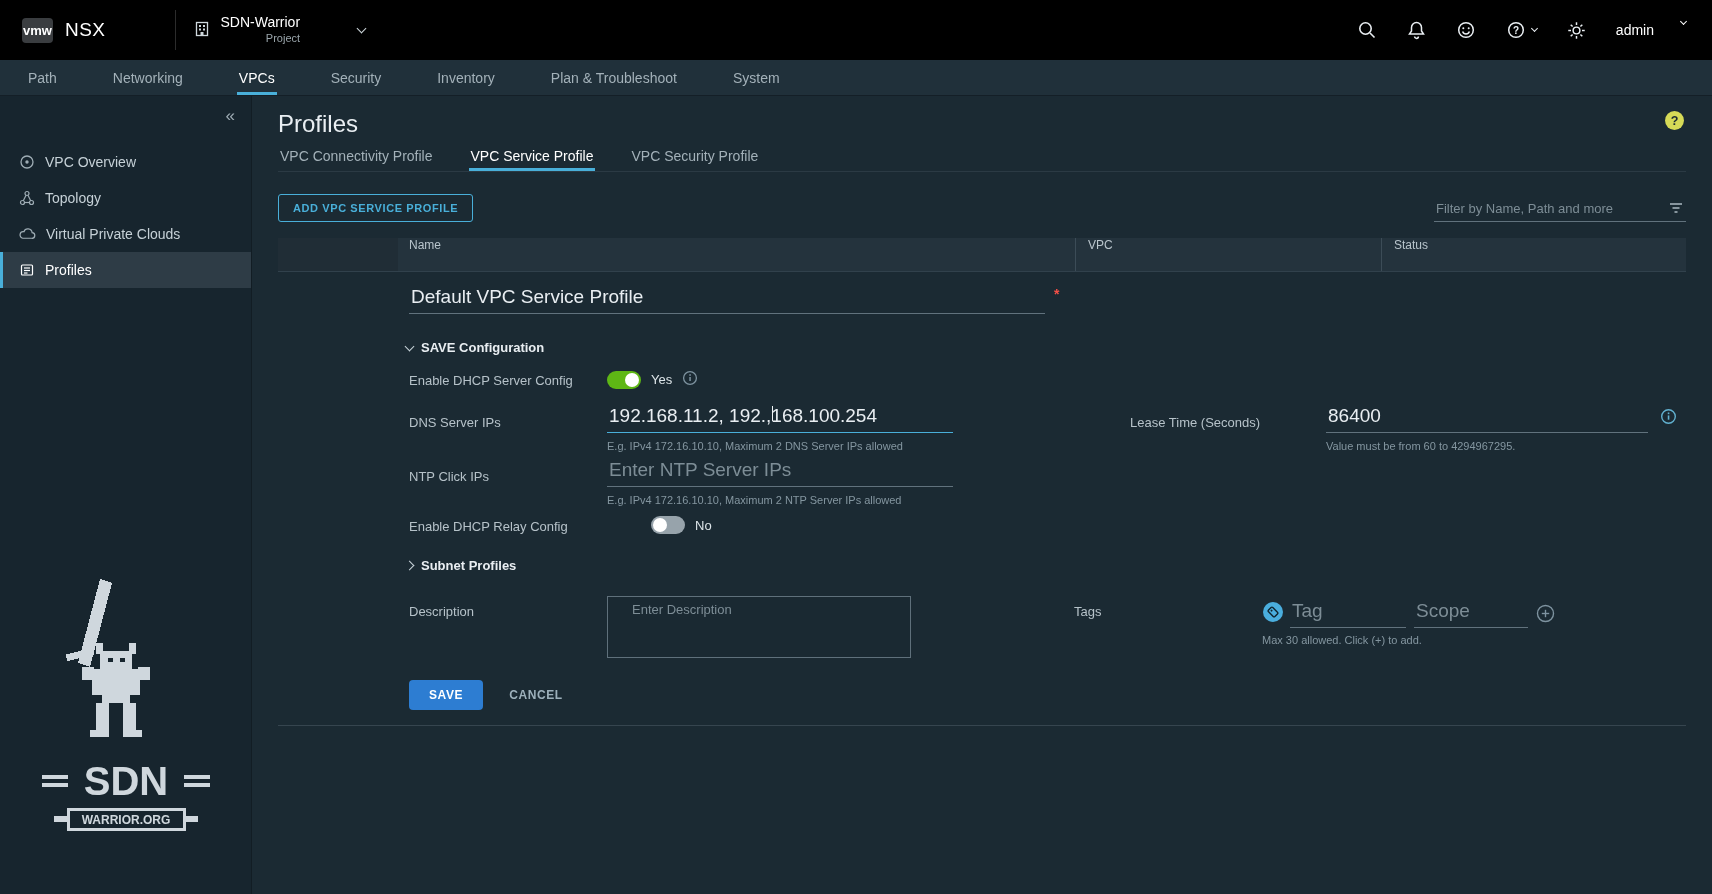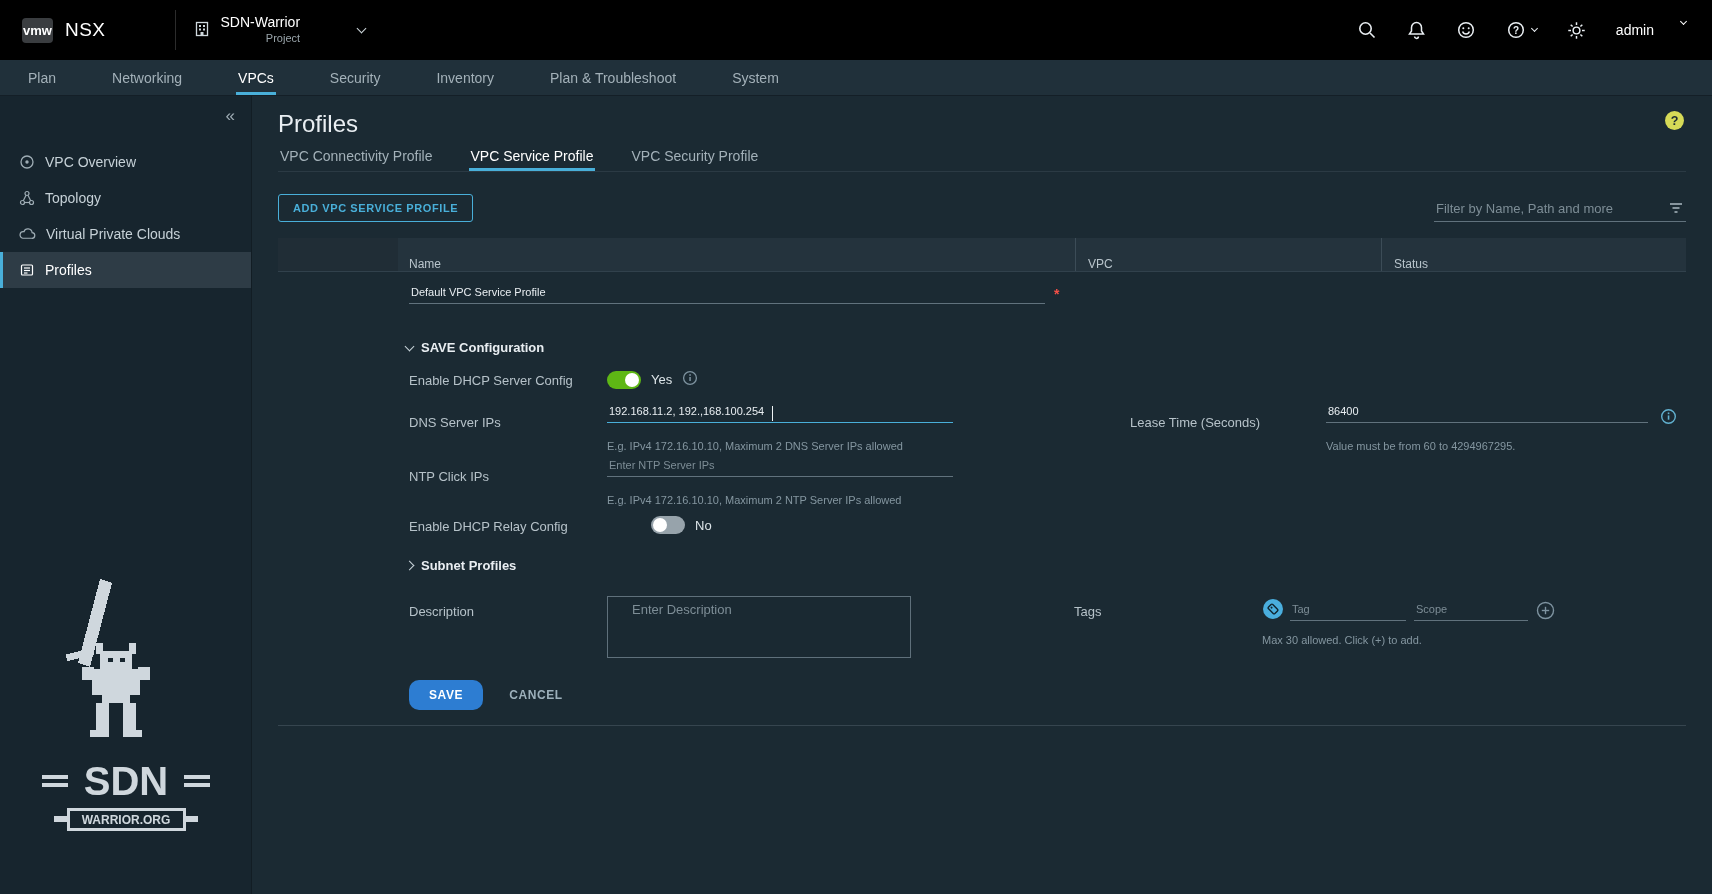--- a/index.html
+++ b/index.html
@@ -51,28 +51,28 @@
   .tab{color:var(--txt2);font-size:14px;cursor:pointer;padding:4px 2px 8px;border-bottom:3px solid transparent;}
   .tab.active{color:#fff;border-bottom-color:var(--accent);}
   .toolbar{display:flex;justify-content:space-between;align-items:flex-end;margin:20px 26px 0;height:30px;}
   .add-btn{background:transparent;border:1px solid var(--accent);color:var(--accent);font-size:11px;font-weight:bold;letter-spacing:.6px;padding:7px 14px;border-radius:3px;cursor:pointer;}
   .filter-box{position:relative;width:252px;}
   .filter-input{width:100%;background:transparent;border:none;border-bottom:1px solid var(--underline);color:var(--txt);font-size:13px;padding:3px 22px 5px 2px;outline:none;}
   .filter-input::placeholder{color:#7d8d96;}
   .filter-icon{position:absolute;right:2px;top:3px;cursor:pointer;}
 
   .table-header{margin:16px 26px 0;height:34px;background:var(--headerrow);display:grid;grid-template-columns:797px 306px 1fr;align-items:center;border-bottom:1px solid #31414c;font-size:12px;color:#b9c5cc;}
-  .th{height:100%;display:flex;align-items:flex-end;}
+  .th{height:100%;display:flex;align-items:flex-start;}
   .th.name{padding-left:131px;position:relative;}
   .th-gutter{position:absolute;left:0;top:0;width:120px;height:100%;background:rgba(0,0,0,.10);}
   .th.vpc,.th.status{border-left:1px solid #3c4c57;padding-left:12px;}
 
   .form-area{margin:0 26px;position:relative;height:454px;border-bottom:1px solid var(--line);}
   .abs{position:absolute;}
-  .u-input{background:transparent;border:none;border-bottom:1px solid var(--underline);color:var(--txt);font-size:11px;padding:2px 2px 5px;outline:none;}
+  .u-input{background:transparent;border:none;border-bottom:1px solid var(--underline);color:var(--txt);font-size:19px;padding:2px 2px 5px;outline:none;}
   .u-input::placeholder{color:#7d8d96;}
   .u-input.focused{border-bottom-color:var(--accent);}
   .field-label{font-size:13px;color:#b6c2c9;}
   .hint{font-size:11px;color:var(--muted);}
   .section-head{display:flex;align-items:center;gap:8px;font-size:13px;font-weight:bold;color:var(--txt);cursor:pointer;}
   .section-head .chev{color:#c9d4da;}
   .req{color:var(--red);font-size:14px;font-weight:bold;}
   .toggle{width:34px;height:18px;border-radius:9px;background:#97a3ab;display:inline-block;position:relative;cursor:pointer;flex:none;}
   .toggle.on{background:var(--green);}
   .toggle .knob{position:absolute;top:2px;left:2px;width:14px;height:14px;border-radius:50%;background:#fff;}
@@ -80,21 +80,21 @@
   .toggle-row{display:flex;align-items:center;gap:10px;}
   .toggle-val{font-size:13px;color:#dde5e9;}
   .caret-bar{width:1px;height:15px;background:#eef3f5;}
   .desc-area{background:#1a2932;border:1px solid #5f707b;color:var(--txt);font-size:13px;padding:5px 24px;resize:none;outline:none;}
   .desc-area::placeholder{color:#7d8d96;}
   .tags-row{display:flex;align-items:center;}
   .tag-input{width:116px;margin-left:6px;}
   .scope-input{width:114px;margin-left:8px;}
   .plus-wrap{margin-left:8px;cursor:pointer;display:flex;}
   .actions{display:flex;align-items:center;gap:26px;}
-  .save-btn{background:var(--save);border:none;color:#fff;font-size:12px;font-weight:bold;letter-spacing:.6px;padding:8px 20px;border-radius:10px;cursor:pointer;}
+  .save-btn{background:var(--save);border:none;color:#fff;font-size:12px;font-weight:bold;letter-spacing:.6px;padding:8px 20px;border-radius:4px;cursor:pointer;}
   .cancel-btn{background:transparent;border:none;color:#9db0bb;font-size:12px;font-weight:bold;letter-spacing:.6px;cursor:pointer;}
 </style>
 </head>
 <body>
 
 <div class="topbar">
   <span class="logo-box">vmw</span>
   <span class="product">NSX</span>
 
   <div class="project-sel">
@@ -157,21 +157,21 @@
         </svg>
     </span>
     <span class="username">
       <span>admin</span>
       <span class="chev small"></span>
     </span>
   </div>
 </div>
 
 <div class="navbar">
-  <span class="nav-item">Plan</span>
+  <span class="nav-item">Path</span>
   <span class="nav-item">Networking</span>
   <span class="nav-item active">VPCs</span>
   <span class="nav-item">Security</span>
   <span class="nav-item">Inventory</span>
   <span class="nav-item">Plan &amp; Troubleshoot</span>
   <span class="nav-item">System</span>
 </div>
 
 <div class="shell">
 

